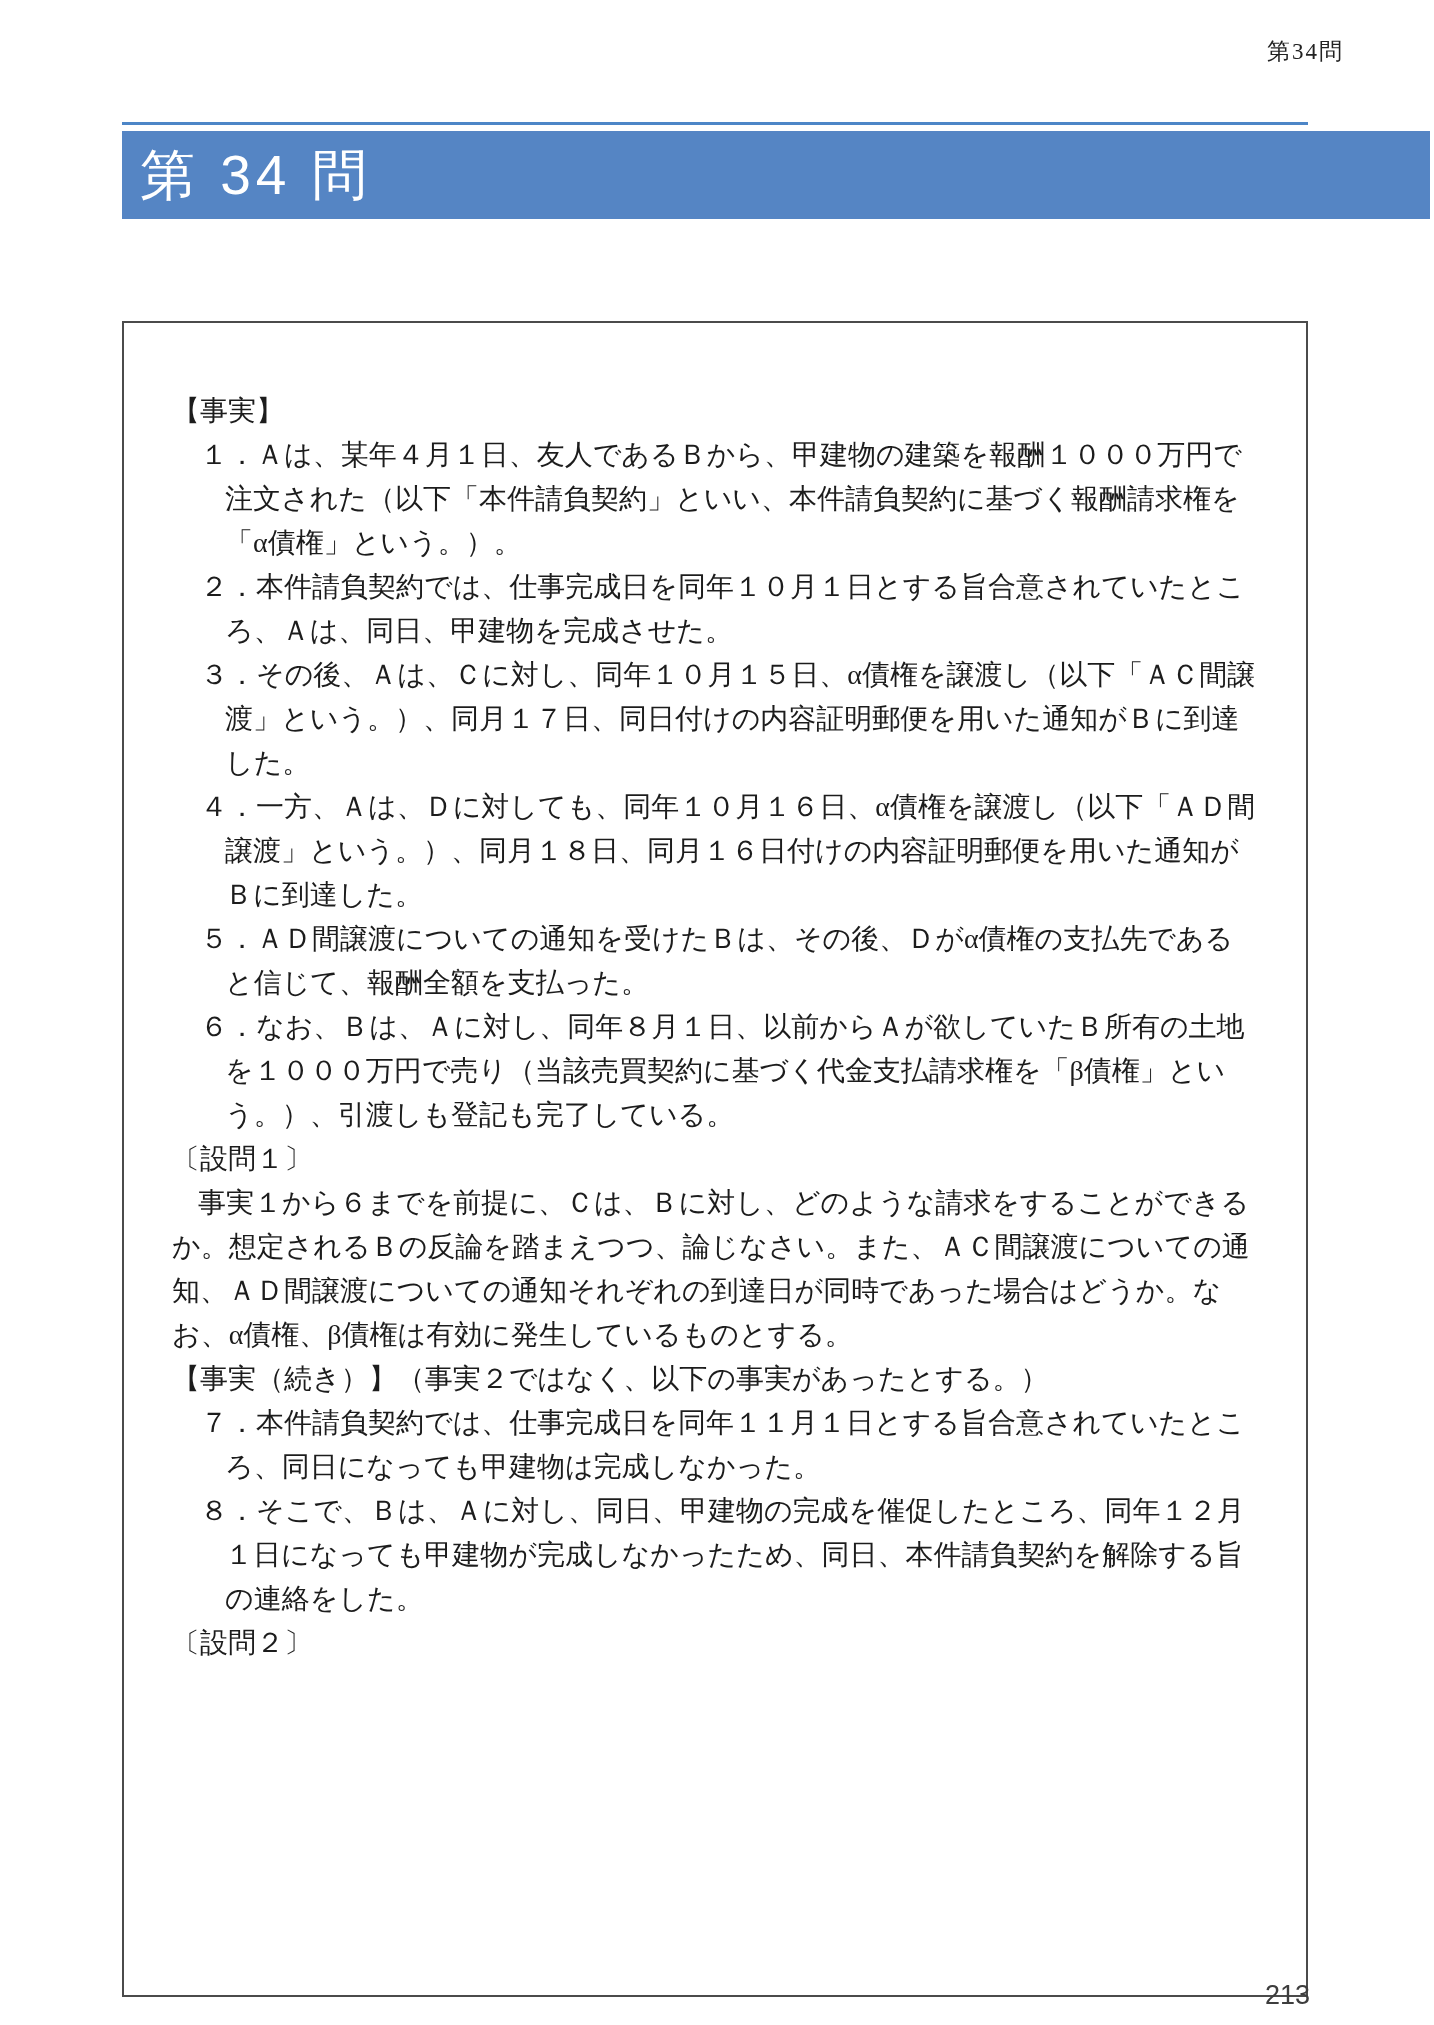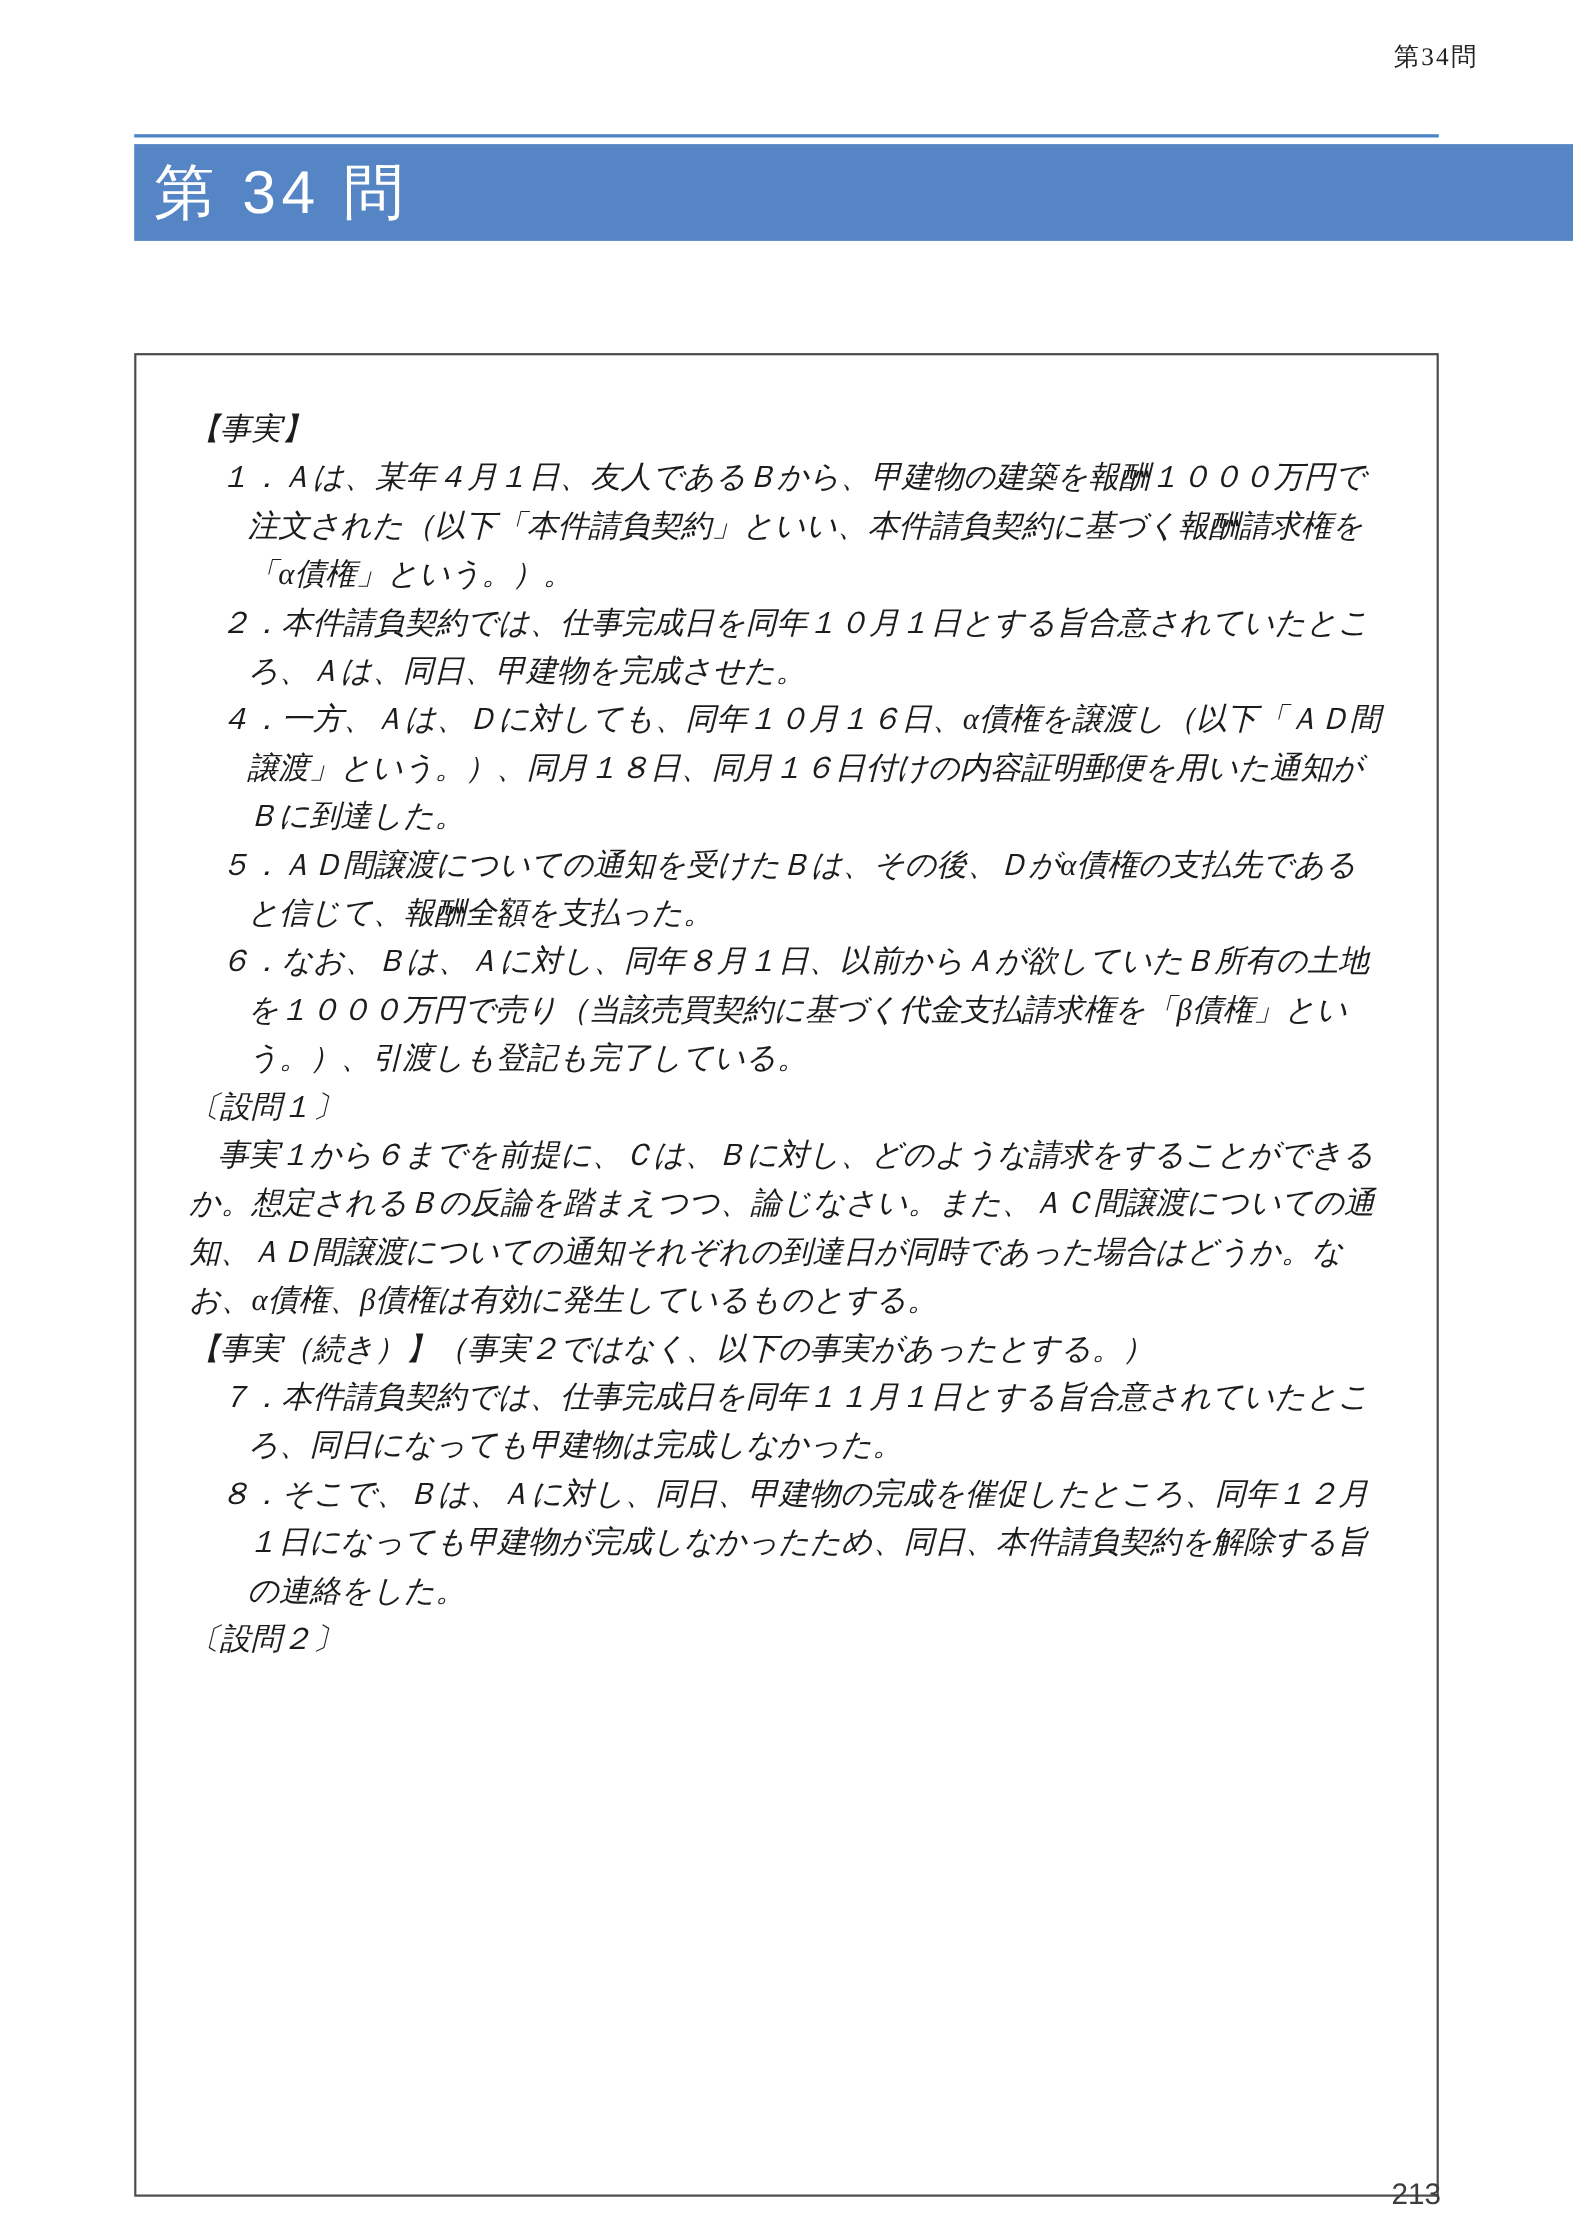--- a/index.html
+++ b/index.html
@@ -49,25 +49,24 @@
     white-space: nowrap;
   }
   .main-box {
     position: absolute;
     left: 122px;
     top: 321px;
     width: 1186px;
     height: 1676px;
     box-sizing: border-box;
     border: 2px solid #4b4b4b;
-    padding: 46px 48px 0 48px;
+    padding: 66px 48px 0 48px;
     font-size: 28px;
     line-height: 44px;
     overflow: hidden;
-    font-style: italic;
   }
   .main-box p { margin: 0; }
   .section-label { font-weight: normal; }
   .spaced { margin-top: 42px; }
   .fact-item {
     padding-left: 53px;
     text-indent: -25px;
   }
   .q-body {
     margin-left: 30px;
@@ -93,20 +92,21 @@
 <div class="banner">
   <div class="banner-title">第 34 問</div>
 </div>
 
 <div class="main-box">
 
   <p class="section-label">【事実】</p>
 
   <p class="fact-item"><span>１．</span><span>Ａは、某年４月１日、友人であるＢから、甲建物の建築を報酬１０００万円で注文された（以下「本件請負契約」といい、本件請負契約に基づく報酬請求権を「α債権」という。）。</span></p>
   <p class="fact-item"><span>２．</span><span>本件請負契約では、仕事完成日を同年１０月１日とする旨合意されていたところ、Ａは、同日、甲建物を完成させた。</span></p>
+  <p class="fact-item"><span>３．</span><span>その後、Ａは、Ｃに対し、同年１０月１５日、α債権を譲渡し（以下「ＡＣ間譲渡」という。）、同月１７日、同日付けの内容証明郵便を用いた通知がＢに到達した。</span></p>
   <p class="fact-item"><span>４．</span><span>一方、Ａは、Ｄに対しても、同年１０月１６日、α債権を譲渡し（以下「ＡＤ間譲渡」という。）、同月１８日、同月１６日付けの内容証明郵便を用いた通知がＢに到達した。</span></p>
   <p class="fact-item"><span>５．</span><span>ＡＤ間譲渡についての通知を受けたＢは、その後、Ｄがα債権の支払先であると信じて、報酬全額を支払った。</span></p>
   <p class="fact-item"><span>６．</span><span>なお、Ｂは、Ａに対し、同年８月１日、以前からＡが欲していたＢ所有の土地を１０００万円で売り（当該売買契約に基づく代金支払請求権を「β債権」という。）、引渡しも登記も完了している。</span></p>
 
   <p class="section-label spaced">〔設問１〕</p>
   <p class="q-body">事実１から６までを前提に、Ｃは、Ｂに対し、どのような請求をすることができるか。想定されるＢの反論を踏まえつつ、論じなさい。また、ＡＣ間譲渡についての通知、ＡＤ間譲渡についての通知それぞれの到達日が同時であった場合はどうか。なお、α債権、β債権は有効に発生しているものとする。</p>
 
   <p class="section-label spaced"><span>【事実（続き）】</span><span class="head-note">（事実２ではなく、以下の事実があったとする。）</span></p>
 
   <p class="fact-item"><span>７．</span><span>本件請負契約では、仕事完成日を同年１１月１日とする旨合意されていたところ、同日になっても甲建物は完成しなかった。</span></p>

